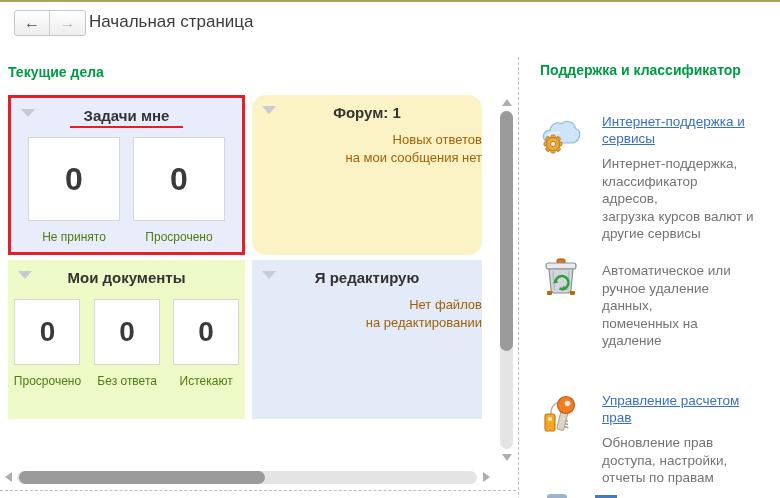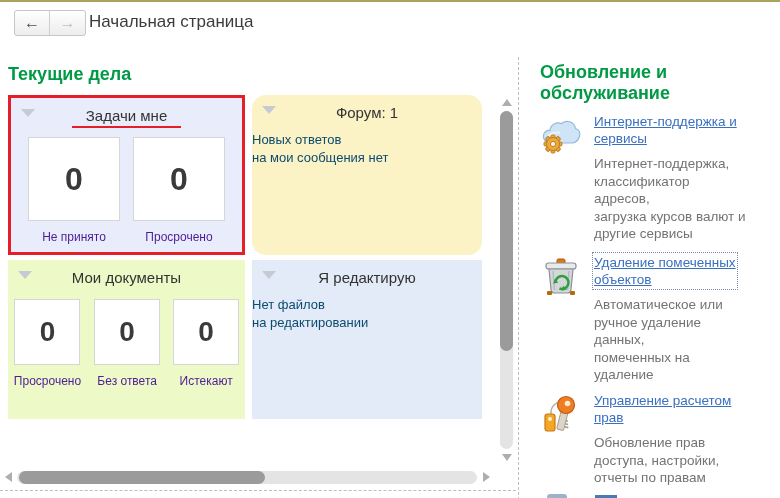--- a/index.html
+++ b/index.html
@@ -18,72 +18,72 @@
   }
   .nav-btn { width:50%; display:flex; align-items:center; justify-content:center;
     font-size:16px; font-weight:bold; cursor:pointer; }
   .nav-btn.back { color:#4d4d4d; border-right:1px solid #cfcfcf; }
   .nav-btn.fwd  { color:#bcbcbc; }
   .page-title {
     position:absolute; left:89px; top:10px; font-size:17px; color:#3c3c3c;
   }
 
   
-  .section-header { position:absolute; font-size:18px; font-weight:bold; color:#009a44; }
+  .section-header { position:absolute; font-size:14px; font-weight:bold; color:#009a44; }
   .hdr-left  { left:8px;  top:62px; }
   .hdr-right { left:0px;  top:60px; }
 
   
   .widgets {
     position:absolute; left:8px; top:93px;
     display:grid; grid-template-columns:237px 230px; grid-template-rows:160px 159px;
     gap:5px 7px;
   }
   .widget { position:relative; padding-top:9px; }
   .w-tasks   { background:#e9edfb; border:3px solid #e61e28; }
   .w-forum   { background:#fbf3c6;border-radius:14px; }
   .w-docs    { background:#edf9c6; }
   .w-editing { background:#e3eaf8; }
   .collapse-tri {
     position:absolute; left:10px; top:11px; width:0; height:0; cursor:pointer;
     border-left:7px solid transparent; border-right:7px solid transparent;
     border-top:8px solid #c6cad3;
   }
-  .widget-title { text-align:center; font-size:15px; font-weight:normal; color:#333; cursor:pointer; }
+  .widget-title { text-align:center; font-size:15px; font-weight:bold; color:#333; cursor:pointer; }
   .title-underline { border-bottom:2px solid #e61e28; padding:0 14px 2px; }
   .counters { display:flex; justify-content:center; gap:13px; margin-top:13px; }
   .counter { display:flex; flex-direction:column; align-items:center; cursor:pointer; }
   .counter-box {
     background:#fff; border:1px solid #d6d6d6; display:flex;
     align-items:center; justify-content:center; color:#3a3a3a; font-weight:bold;
   }
   .w-tasks .counter-box { width:92px; height:84px; font-size:32px; }
   .w-docs  .counter-box { width:66px; height:66px; font-size:28px; }
-  .counter-label { margin-top:9px; font-size:12px; color:#4c1d95; white-space:nowrap; }
+  .counter-label { margin-top:9px; font-size:12px; color:#4d7c0f; white-space:nowrap; }
   .widget-msg {
-    margin-top:10px; text-align:left; font-size:13px; color:#0c4a6e;
+    margin-top:10px; text-align:right; font-size:13px; color:#a16207;
     white-space:pre-line; line-height:1.35;
   }
 
   
   .vsb-track { position:absolute; left:500px; top:109px; width:13px; height:338px; background:#e4e4e4; border-radius:7px; }
   .vsb-thumb { position:absolute; left:500px; top:109px; width:13px; height:240px; background:#9b9b9b; border-radius:7px; cursor:pointer; }
   .hsb-track { position:absolute; left:17px; top:469px; width:460px; height:13px; background:#e4e4e4; border-radius:7px; }
   .hsb-thumb { position:absolute; left:19px; top:469px; width:246px; height:13px; background:#9b9b9b; border-radius:7px; cursor:pointer; }
   .arr { position:absolute; width:0; height:0; cursor:pointer; }
   .arr-up    { left:502px; top:97px;  border-left:5px solid transparent; border-right:5px solid transparent; border-bottom:7px solid #aeaeae; }
   .arr-down  { left:502px; top:452px; border-left:5px solid transparent; border-right:5px solid transparent; border-top:7px solid #aeaeae; }
   .arr-left  { left:5px;   top:470px; border-top:5px solid transparent; border-bottom:5px solid transparent; border-right:7px solid #aeaeae; }
   .arr-right { left:483px; top:470px; border-top:5px solid transparent; border-bottom:5px solid transparent; border-left:7px solid #aeaeae; }
   .vsep { position:absolute; left:518px; top:55px; height:443px; border-left:1px dashed #bdbdbd; }
   .hsep { position:absolute; left:0; top:488px; width:516px; border-top:1px dashed #bdbdbd; }
 
   
   .right-panel { position:absolute; left:540px; top:0; width:238px; height:498px; }
-  .rp-item { position:absolute; left:0; display:flex; gap:12px; align-items:flex-start; }
+  .rp-item { position:absolute; left:0; display:flex; gap:20px; align-items:flex-start; }
   .rp-icon { flex:0 0 42px; margin-top:2px; }
   .rp-link {
     color:#3a70c0; font-size:13.5px; line-height:17px; text-decoration:underline;
     white-space:pre-line; cursor:pointer; display:inline-block;
   }
   .rp-link.focused { outline:1px dotted #7a8db0; outline-offset:1px; }
   .rp-desc { margin-top:8px; font-size:13.5px; line-height:17.5px; color:#737373; white-space:pre-line; }
 
   .partial-icon { position:absolute; left:7px; top:492px; width:20px; height:12px; background:#9db4c8; border-radius:3px; }
   .partial-link { position:absolute; left:55px; top:493px; width:22px; height:6px; background:#4a7ab5; }
@@ -163,21 +163,21 @@
   <div class="vsb-thumb"></div>
   <div class="arr arr-down"></div>
   <div class="arr arr-left"></div>
   <div class="hsb-track"></div>
   <div class="hsb-thumb"></div>
   <div class="arr arr-right"></div>
   <div class="vsep"></div>
   <div class="hsep"></div>
 
   <div class="right-panel">
-    <div class="section-header hdr-right">Обновление и обслуживание</div>
+    <div class="section-header hdr-right">Поддержка и классификатор</div>
 
     <div class="rp-item" style="top:111px">
       <div class="rp-icon">
         <svg width="42" height="42" viewBox="0 0 42 42">
           <path d="M11 28 C5 28 3 23.5 3.4 20.5 C3.9 17 7 15 10 15.4 C10.6 9.5 16.5 6.5 21.5 8.6 C25.5 4.2 34.5 6.5 35.5 13.5 C39.5 14.5 40.5 18.5 39.5 21.5 C38.3 25.2 35.5 28 31 28 Z" fill="#cfe4f7" stroke="#93b9dc" stroke-width="1.2"></path>
           <path d="M8 22 C10 18 16 16.5 20 18" fill="none" stroke="#eef6fd" stroke-width="2" opacity="0.8"></path>
           <g transform="translate(13,29)">
             <g fill="#eda93c" stroke="#c07d1e" stroke-width="1">
               <rect x="-2" y="-9" width="4" height="18" rx="1.2"></rect>
               <rect x="-2" y="-9" width="4" height="18" rx="1.2" transform="rotate(45)"></rect>
@@ -208,22 +208,20 @@
           <path d="M9 13 h24 l-2 20.5 a3.5 3.5 0 0 1 -3.5 3.5 h-13 a3.5 3.5 0 0 1 -3.5 -3.5 z" fill="#d3d7da" stroke="#8b9096" stroke-width="1.2"></path>
           <path d="M13 15 l1.5 19 M29 15 l-1.5 19" stroke="#b7bcc1" stroke-width="1.5" fill="none"></path>
           <rect x="7" y="35" width="5" height="4" rx="1" fill="#b86a10"></rect>
           <rect x="30" y="35" width="5" height="4" rx="1" fill="#b86a10"></rect>
           <path d="M15.5 27 a6.5 6.5 0 1 1 4 5.5" fill="none" stroke="#2f9e3f" stroke-width="2.6"></path>
           <path d="M15 22.5 l-1.8 5.2 5 -1.2 z" fill="#2f9e3f"></path>
           <path d="M22 34.8 l5 -1.6 -4 -3.4 z" fill="#2f9e3f"></path>
         </svg>
       </div>
       <div class="rp-text">
-        <span class="rp-link focused">Удаление помеченных
-объектов</span>
         <div class="rp-desc">Автоматическое или
 ручное удаление
 данных,
 помеченных на
 удаление</div>
       </div>
     </div>
 
     <div class="rp-item" style="top:390px">
       <div class="rp-icon">

